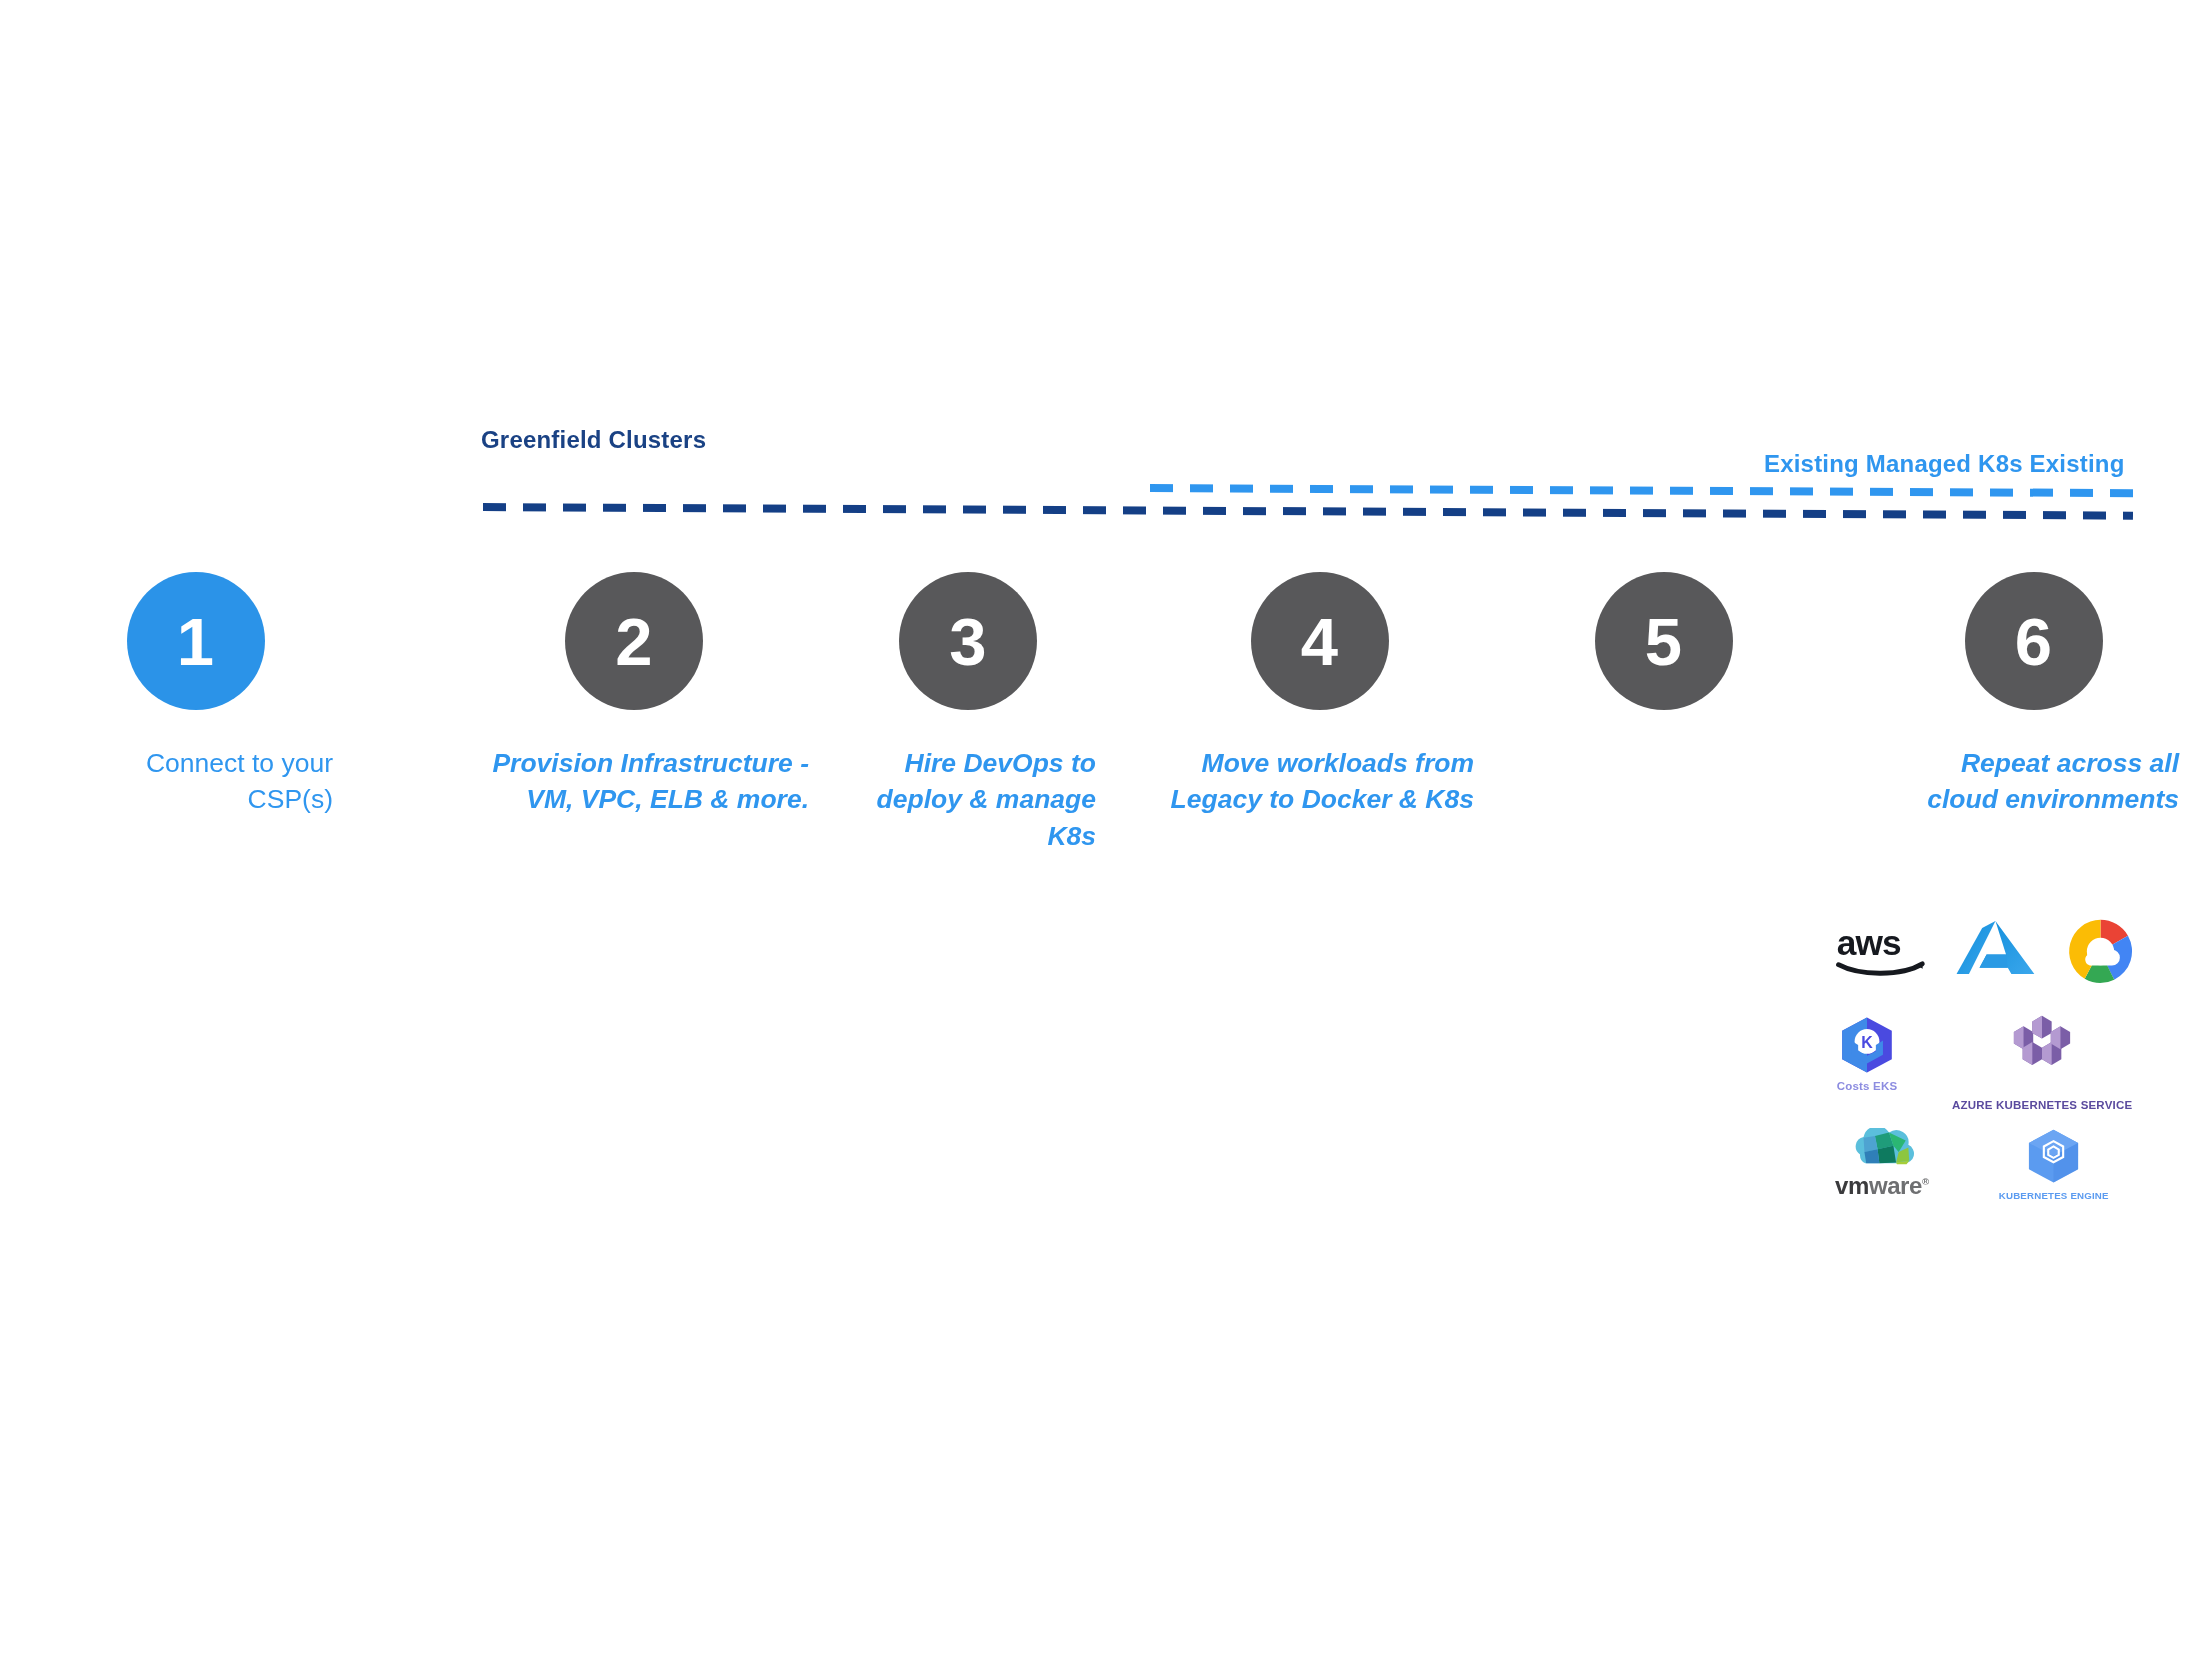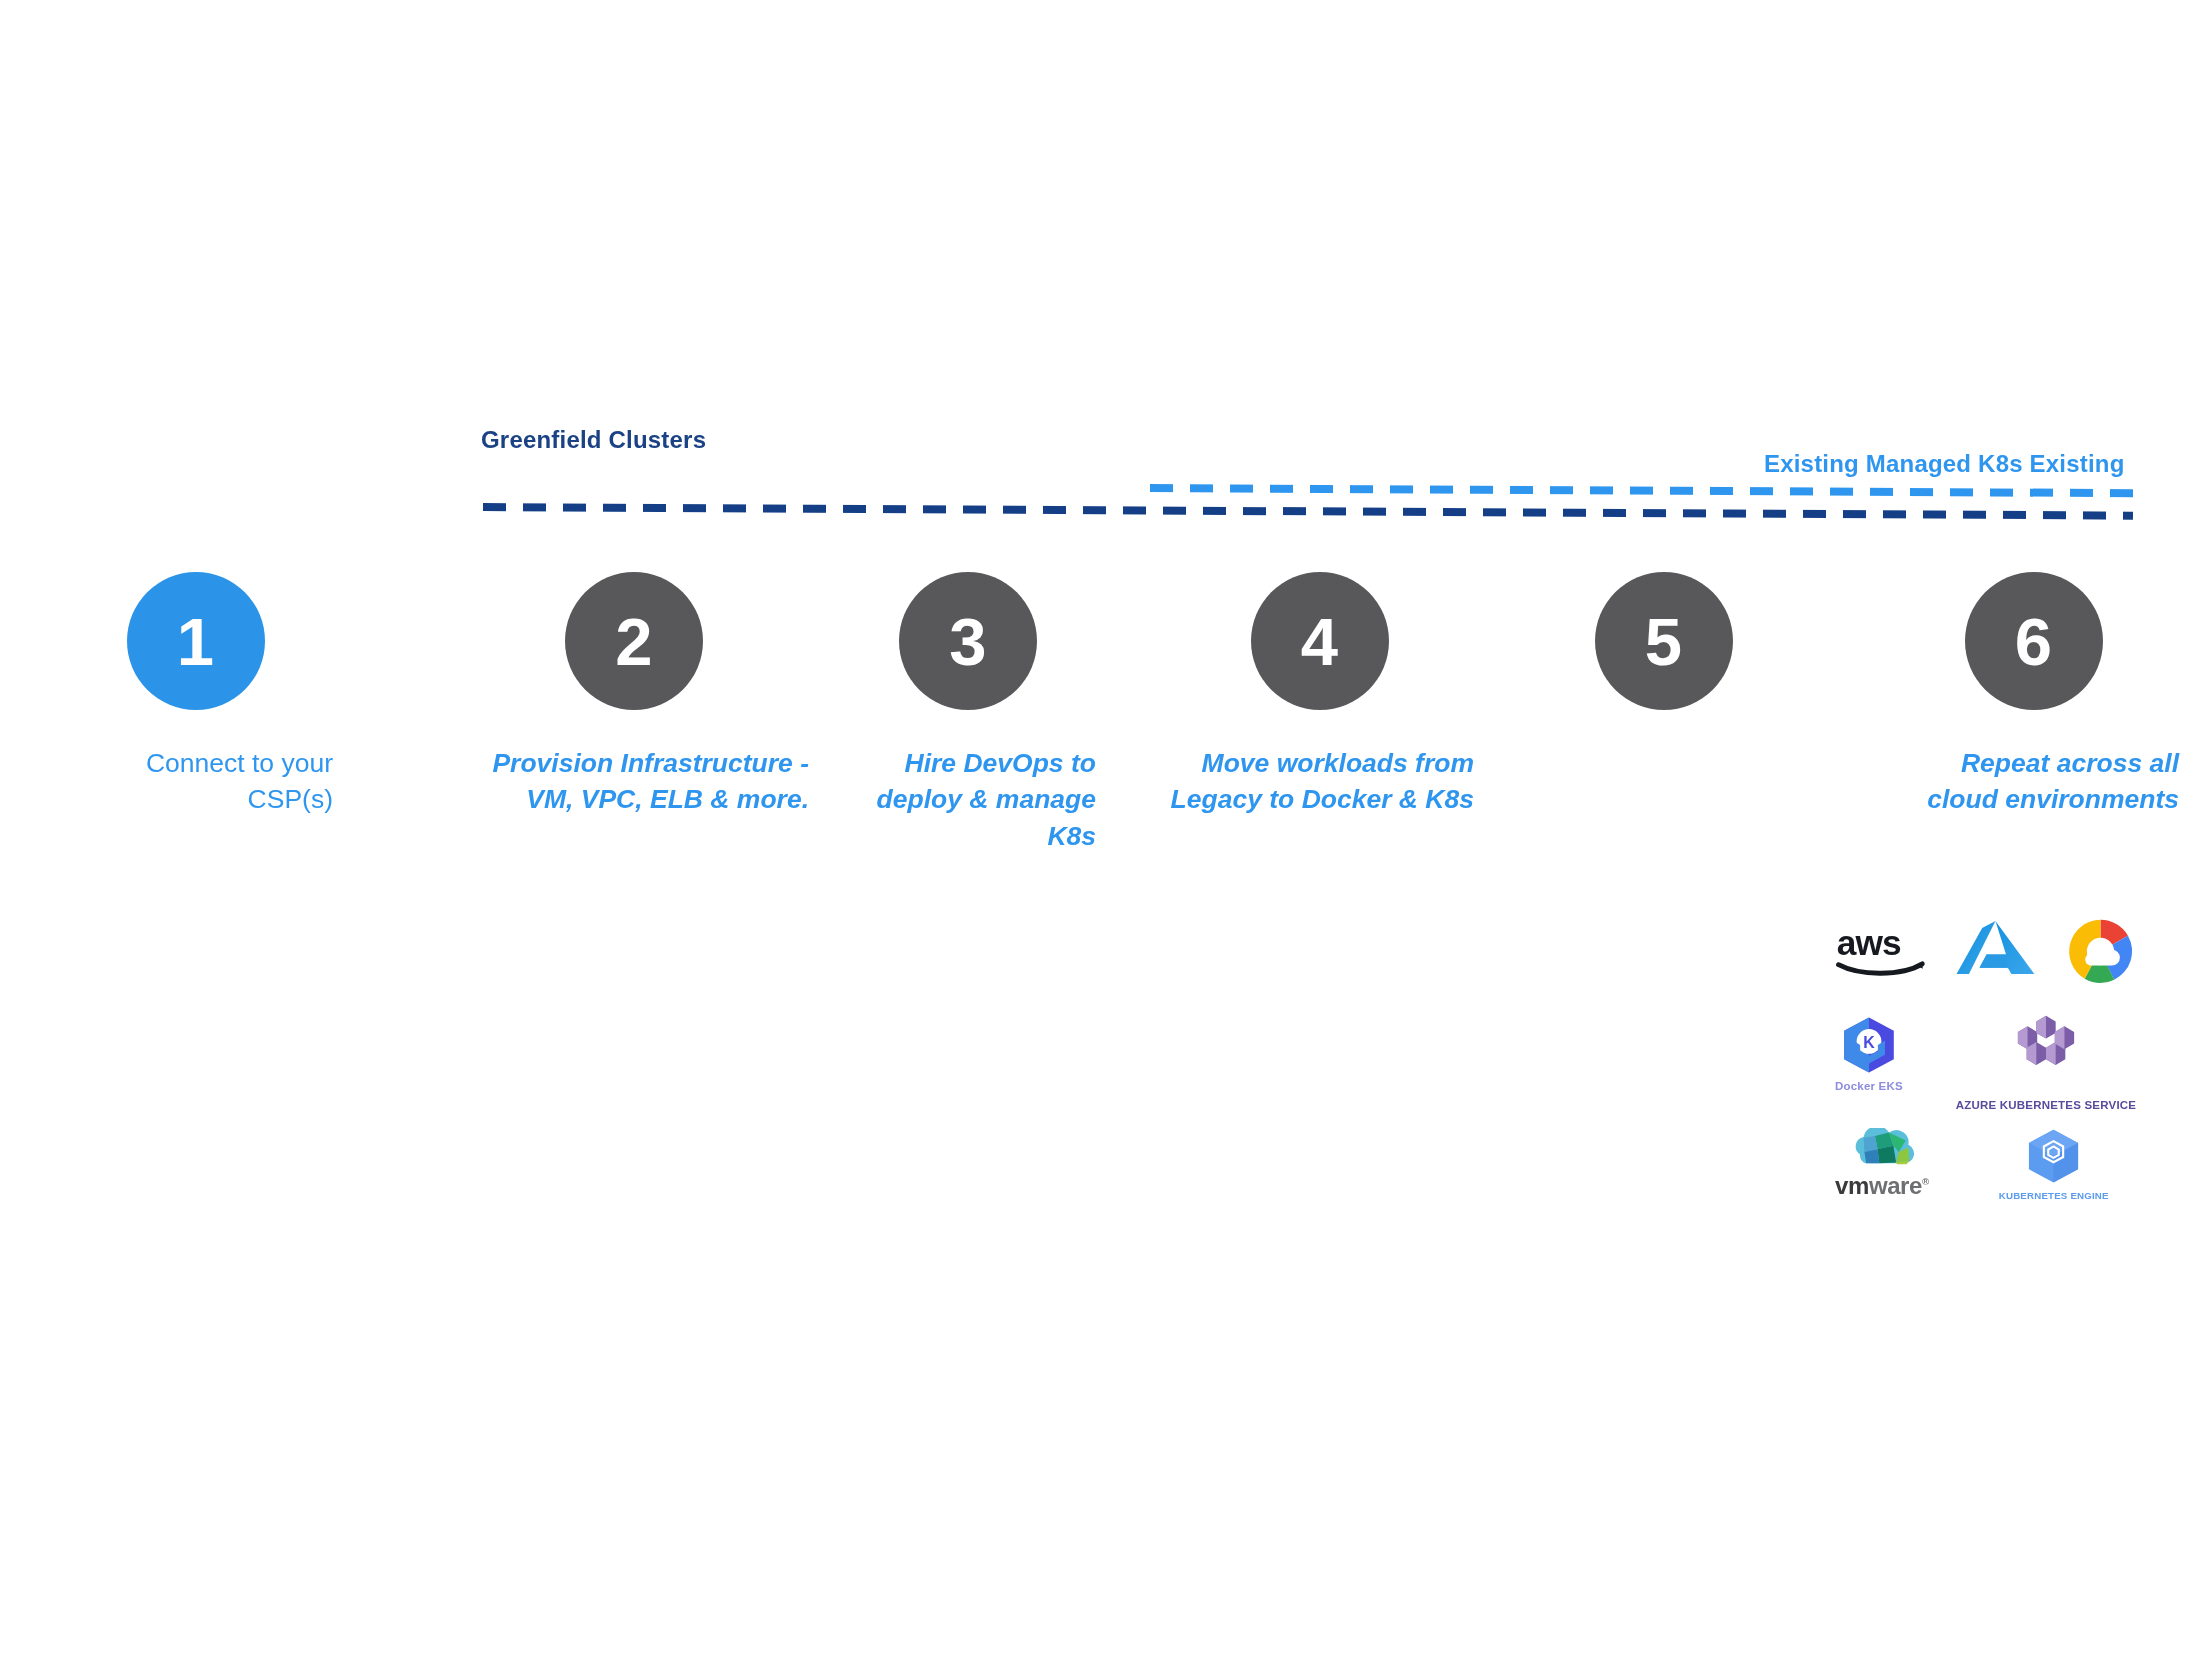--- a/index.html
+++ b/index.html
@@ -259,21 +259,21 @@
     <div class="logo-row" id="row-k8s-a">
 
       <div class="logo-cell">
         <svg width="64" height="62" viewBox="0 0 72 70">
           <path d="M36 4 L64 19 L64 51 L36 66 L8 51 L8 19 Z" fill="#4a4ae0"></path>
           <path d="M36 4 L8 19 L8 51 L36 66 Z" fill="#3f8ae8"></path>
           <circle cx="36" cy="31" r="14" fill="#ffffff"></circle>
           <text x="36" y="38" text-anchor="middle" font-family="Liberation Sans, sans-serif" font-size="18" font-weight="bold" fill="#4a4ae0">K</text>
           <path d="M18 30 L18 46 L36 56 L54 46 L54 30 L46 35 L46 42 L36 47 L26 42 L26 35 Z" fill="#3f8ae8"></path>
         </svg>
-        <div class="logo-caption eks-caption">Docker EKS</div>
+        <div class="logo-caption eks-caption">Costs EKS</div>
       </div>
 
       <div class="logo-cell">
         <svg width="76" height="58" viewBox="0 0 86 66">
           <g fill="#7b5ea7">
             <path d="M43 2 l11 6.5 v13 L43 28 l-11 -6.5 v-13 Z"></path>
             <path d="M22 14 l11 6.5 v13 L22 40 l-11 -6.5 v-13 Z"></path>
             <path d="M64 14 l11 6.5 v13 L64 40 l-11 -6.5 v-13 Z"></path>
             <path d="M32 32 l11 6.5 v13 L32 58 l-11 -6.5 v-13 Z"></path>
             <path d="M54 32 l11 6.5 v13 L54 58 l-11 -6.5 v-13 Z"></path>

